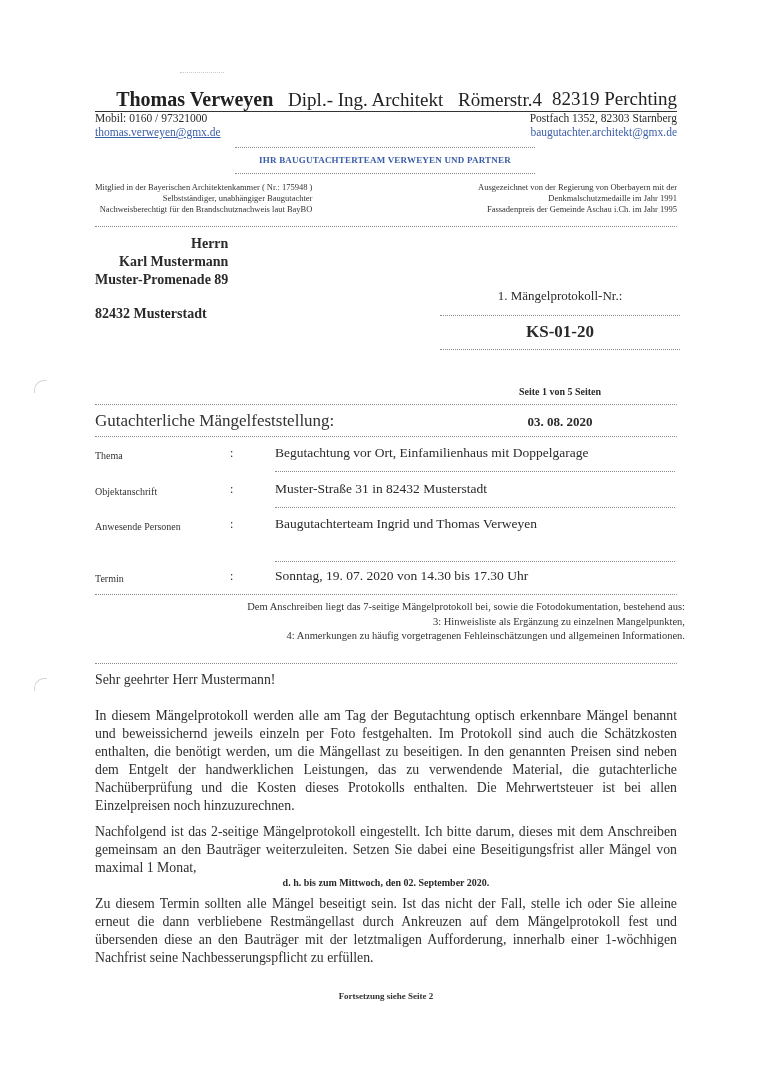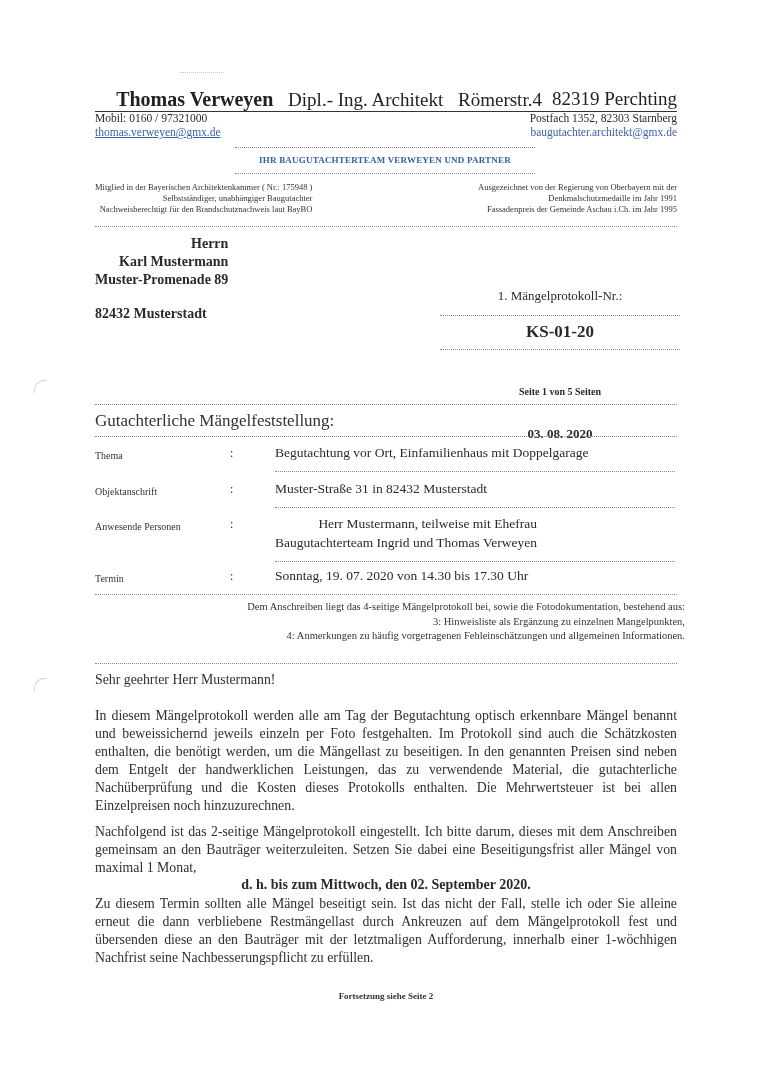--- a/index.html
+++ b/index.html
@@ -19,27 +19,27 @@
   .small { font-size: 11.5px; line-height: 13px; }
   .blue { color: #3a5da8; }
   .u { text-decoration: underline; }
   .team { left: 150px; top: 155px; width: 470px; text-align: center; font-size: 9px; font-weight: bold; color: #3a5da8; letter-spacing: 0.2px; }
   .tiny { font-size: 8.5px; line-height: 11px; color: #333; }
   .addr { left: 95px; font-weight: bold; font-size: 14px; line-height: 18px; color: #2a2a2a; }
   .protolabel { left: 440px; top: 288px; width: 240px; text-align: center; font-size: 13px; }
   .protonr { left: 440px; top: 322px; width: 240px; text-align: center; font-size: 17px; font-weight: bold; }
   .seite { left: 440px; top: 386px; width: 240px; text-align: center; font-size: 10px; font-weight: bold; }
   .gtitle { left: 95px; top: 411px; font-size: 17px; color: #333; }
-  .gdate { left: 440px; top: 414px; width: 240px; text-align: center; font-size: 13px; font-weight: bold; margin-top: 12px; }
+  .gdate { left: 440px; top: 414px; width: 240px; text-align: center; font-size: 13px; font-weight: bold; }
   .rowlabel { left: 95px; font-size: 10px; color: #333; }
   .rowcolon { left: 230px; font-size: 12px; }
   .rowval { left: 275px; font-size: 13.5px; line-height: 19px; color: #2a2a2a; }
   .enc { left: 95px; top: 600px; width: 590px; font-size: 10.5px; line-height: 14.5px; color: #333; }
   .body { left: 95px; width: 582px; font-size: 13.8px; line-height: 18px; text-align: justify; color: #2f2f2f; }
-  .center-bold { left: 95px; width: 582px; text-align: center; font-weight: bold; font-size: 14px; }
+  .center-bold { left: 95px; width: 582px; text-align: center; font-weight: bold; font-size: 10px; }
   .footer { left: 95px; top: 991px; width: 582px; text-align: center; font-size: 9px; font-weight: bold; color: #333; }
 </style>
 </head>
 <body>
 
 <div class="smudge"></div>
 <div class="punch" style="top:380px"></div>
 <div class="punch" style="top:678px"></div>
 
 <div class="abs hdr-main">
@@ -93,32 +93,31 @@
 <div class="dots" style="left:275px; top:471px; width:400px;"></div>
 
 <div class="abs rowlabel" style="top:486px;">Objektanschrift</div>
 <div class="abs rowcolon" style="top:482px;">:</div>
 <div class="abs rowval" style="top:479px;">Muster-Straße 31 in 82432 Musterstadt</div>
 <div class="dots" style="left:275px; top:507px; width:400px;"></div>
 
 <div class="abs rowlabel" style="top:521px;">Anwesende Personen</div>
 <div class="abs rowcolon" style="top:517px;">:</div>
 <div class="abs rowval" style="top:514px;">
-  <div>Herr Mustermann, teilweise mit Ehefrau</div>
   <div>Baugutachterteam Ingrid und Thomas Verweyen</div>
 </div>
 <div class="dots" style="left:275px; top:561px; width:400px;"></div>
 
 <div class="abs rowlabel" style="top:573px;">Termin</div>
 <div class="abs rowcolon" style="top:569px;">:</div>
 <div class="abs rowval" style="top:566px;">Sonntag, 19. 07. 2020 von 14.30 bis 17.30 Uhr</div>
 <div class="dots" style="left:95px; top:594px; width:582px;"></div>
 
 <div class="abs enc">
-  <div>Dem Anschreiben liegt das 4-seitige Mängelprotokoll bei, sowie die Fotodokumentation, bestehend aus:</div>
+  <div>Dem Anschreiben liegt das 7-seitige Mängelprotokoll bei, sowie die Fotodokumentation, bestehend aus:</div>
   <div>3: Hinweisliste als Ergänzung zu einzelnen Mangelpunkten,</div>
   <div>4: Anmerkungen zu häufig vorgetragenen Fehleinschätzungen und allgemeinen Informationen.</div>
 </div>
 <div class="dots" style="left:95px; top:663px; width:582px;"></div>
 
 <div class="abs body" style="top:671px;">Sehr geehrter Herr Mustermann!</div>
 <div class="abs body" style="top:707px;">In diesem Mängelprotokoll werden alle am Tag der Begutachtung optisch erkennbare Mängel benannt und beweissichernd jeweils einzeln per Foto festgehalten. Im Protokoll sind auch die Schätzkosten enthalten, die benötigt werden, um die Mängellast zu beseitigen. In den genannten Preisen sind neben dem Entgelt der handwerklichen Leistungen, das zu verwendende Material, die gutachterliche Nachüberprüfung und die Kosten dieses Protokolls enthalten. Die Mehrwertsteuer ist bei allen Einzelpreisen noch hinzuzurechnen.</div>
 <div class="abs body" style="top:823px;">Nachfolgend ist das 2-seitige Mängelprotokoll eingestellt. Ich bitte darum, dieses mit dem Anschreiben gemeinsam an den Bauträger weiterzuleiten. Setzen Sie dabei eine Beseitigungsfrist aller Mängel von maximal 1 Monat,</div>
 <div class="abs center-bold" style="top:877px;">d. h. bis zum Mittwoch, den 02. September 2020.</div>
 <div class="abs body" style="top:895px;">Zu diesem Termin sollten alle Mängel beseitigt sein. Ist das nicht der Fall, stelle ich oder Sie alleine erneut die dann verbliebene Restmängellast durch Ankreuzen auf dem Mängelprotokoll fest und übersenden diese an den Bauträger mit der letztmaligen Aufforderung, innerhalb einer 1-wöchhigen Nachfrist seine Nachbesserungspflicht zu erfüllen.</div>

